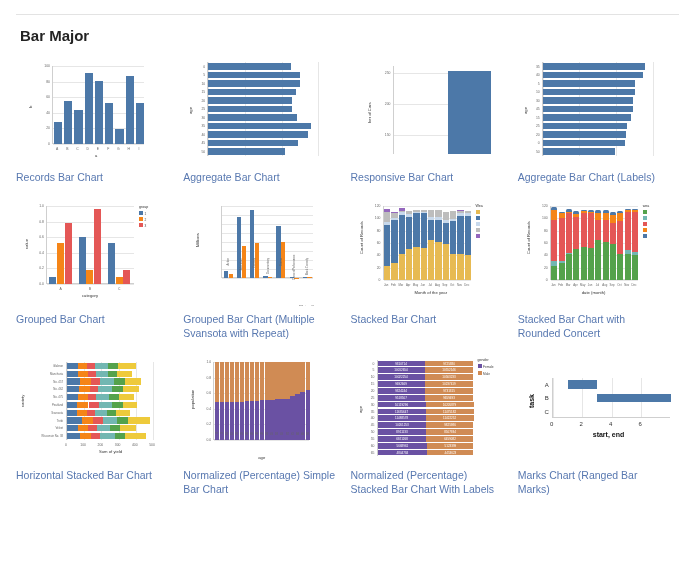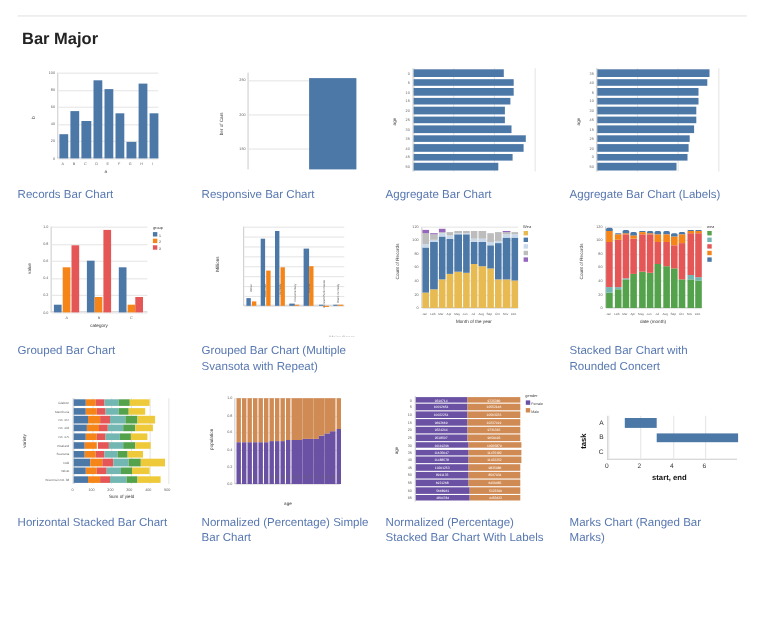--- a/index.html
+++ b/index.html
@@ -109,38 +109,20 @@
             <div class="tick tickL" style="left: 19px; top: 10px; width: 15px;">100</div>
             <div class="axlabel rot" style="left: 12px; top: 54px;">b</div>
             <div class="axlabel" style="left: 79px; top: 99px;">a</div>
           </div>
       </div>
       <div class="caption">Records Bar Chart</div>
     </div>
 
     <div class="cell">
       <div class="thumb">
-        <div class="cv" id="c1">
-            <div class="plot noborder" style="left: 42px; top: 12px; width: 98px; height: 88px; border-left: 1px solid rgb(207, 207, 207);">
-              <div class="gl glh" style="top: 69.4085px;"></div>
-              <div class="gl glh" style="top: 38.4225px;"></div>
-              <div class="gl glh" style="top: 7.43662px;"></div>
-              <div class="bar" style="left: 54.88px; width: 43.12px; top: 4.95775px; height: 83.0423px; background: rgb(76, 120, 168);"></div>
-            </div>
-            <div class="tick tickL" style="left: 25px; top: 79.4085px; width: 15px;">150</div>
-            <div class="tick tickL" style="left: 25px; top: 48.4225px; width: 15px;">200</div>
-            <div class="tick tickL" style="left: 25px; top: 17.4366px; width: 15px;">250</div>
-            <div class="axlabel rot" style="left: 16px; top: 69px;">ber of Cars</div>
-          </div>
-      </div>
-      <div class="caption">Responsive Bar Chart</div>
-    </div>
-
-    <div class="cell">
-      <div class="thumb">
         <div class="cv" id="c2">
             <div class="plot noborder" style="left: 24px; top: 8px; width: 110px; height: 94px; border-left: 1px solid rgb(207, 207, 207);">
               <div class="gl glv" style="left: 0px;"></div>
               <div class="gl glv" style="left: 36.6667px;"></div>
               <div class="gl glv" style="left: 73.3333px;"></div>
               <div class="gl glv" style="left: 110px;"></div>
               <div class="bar" style="top: 1.02545px; height: 6.49455px; left: 0px; width: 82.5px; background: rgb(76, 120, 168);"></div>
               <div class="bar" style="top: 9.57091px; height: 6.49455px; left: 0px; width: 91.3px; background: rgb(76, 120, 168);"></div>
               <div class="bar" style="top: 18.1164px; height: 6.49455px; left: 0px; width: 91.3px; background: rgb(76, 120, 168);"></div>
               <div class="bar" style="top: 26.6618px; height: 6.49455px; left: 0px; width: 88px; background: rgb(76, 120, 168);"></div>
@@ -160,20 +142,38 @@
             <div class="tick tickL" style="left: 10px; top: 53.2909px; width: 12px;">25</div>
             <div class="tick tickL" style="left: 10px; top: 61.8364px; width: 12px;">30</div>
             <div class="tick tickL" style="left: 10px; top: 70.3818px; width: 12px;">35</div>
             <div class="tick tickL" style="left: 10px; top: 78.9273px; width: 12px;">40</div>
             <div class="tick tickL" style="left: 10px; top: 87.4727px; width: 12px;">45</div>
             <div class="tick tickL" style="left: 10px; top: 96.0182px; width: 12px;">50</div>
             <div class="axlabel rot" style="left: 5px; top: 60px;">age</div>
           </div>
       </div>
       <div class="caption">Aggregate Bar Chart</div>
+    </div>
+
+    <div class="cell">
+      <div class="thumb">
+        <div class="cv" id="c1">
+            <div class="plot noborder" style="left: 42px; top: 12px; width: 98px; height: 88px; border-left: 1px solid rgb(207, 207, 207);">
+              <div class="gl glh" style="top: 69.4085px;"></div>
+              <div class="gl glh" style="top: 38.4225px;"></div>
+              <div class="gl glh" style="top: 7.43662px;"></div>
+              <div class="bar" style="left: 54.88px; width: 43.12px; top: 4.95775px; height: 83.0423px; background: rgb(76, 120, 168);"></div>
+            </div>
+            <div class="tick tickL" style="left: 25px; top: 79.4085px; width: 15px;">150</div>
+            <div class="tick tickL" style="left: 25px; top: 48.4225px; width: 15px;">200</div>
+            <div class="tick tickL" style="left: 25px; top: 17.4366px; width: 15px;">250</div>
+            <div class="axlabel rot" style="left: 16px; top: 69px;">ber of Cars</div>
+          </div>
+      </div>
+      <div class="caption">Responsive Bar Chart</div>
     </div>
 
     <div class="cell">
       <div class="thumb">
         <div class="cv" id="c3">
             <div class="plot noborder" style="left: 24px; top: 8px; width: 110px; height: 94px; border-left: 1px solid rgb(207, 207, 207);">
               <div class="gl glv" style="left: 0px;"></div>
               <div class="gl glv" style="left: 36.6667px;"></div>
               <div class="gl glv" style="left: 73.3333px;"></div>
               <div class="gl glv" style="left: 110px;"></div>
@@ -391,20 +391,21 @@
             <div class="legend-sw" style="left: 125px; top: 20px; background: rgb(76, 120, 168);"></div>
             <div class="legend-tx" style="left: 130.5px; top: 20.5px;"></div>
             <div class="legend-sw" style="left: 125px; top: 26px; background: rgb(200, 217, 236);"></div>
             <div class="legend-tx" style="left: 130.5px; top: 26.5px;"></div>
             <div class="legend-sw" style="left: 125px; top: 32px; background: rgb(189, 189, 189);"></div>
             <div class="legend-tx" style="left: 130.5px; top: 32.5px;"></div>
             <div class="legend-sw" style="left: 125px; top: 38px; background: rgb(148, 103, 189);"></div>
             <div class="legend-tx" style="left: 130.5px; top: 38.5px;"></div>
           </div>
       </div>
+      <div class="caption">Stacked Bar Chart</div>
     </div>
 
     <div class="cell">
       <div class="thumb">
         <div class="cv" id="c7">
             <div class="plot" style="left: 32px; top: 10px; width: 88px; height: 74px;">
               <div class="gl glh" style="top: 74px;"></div>
               <div class="gl glh" style="top: 61.6667px;"></div>
               <div class="gl glh" style="top: 49.3333px;"></div>
               <div class="gl glh" style="top: 37px;"></div>

